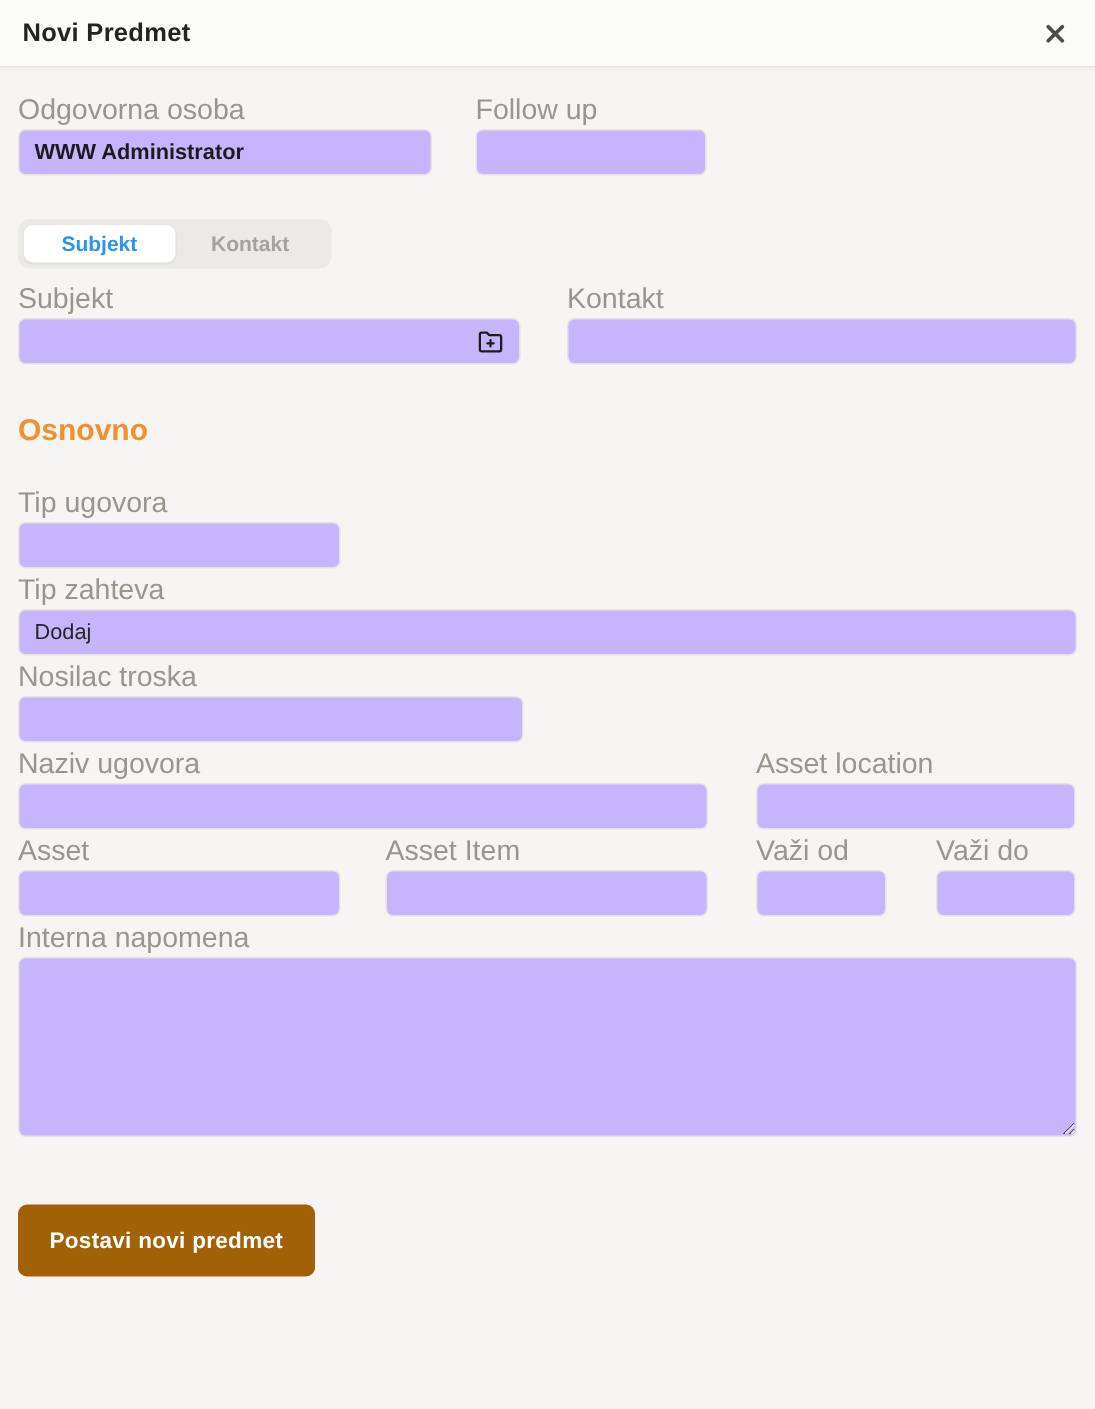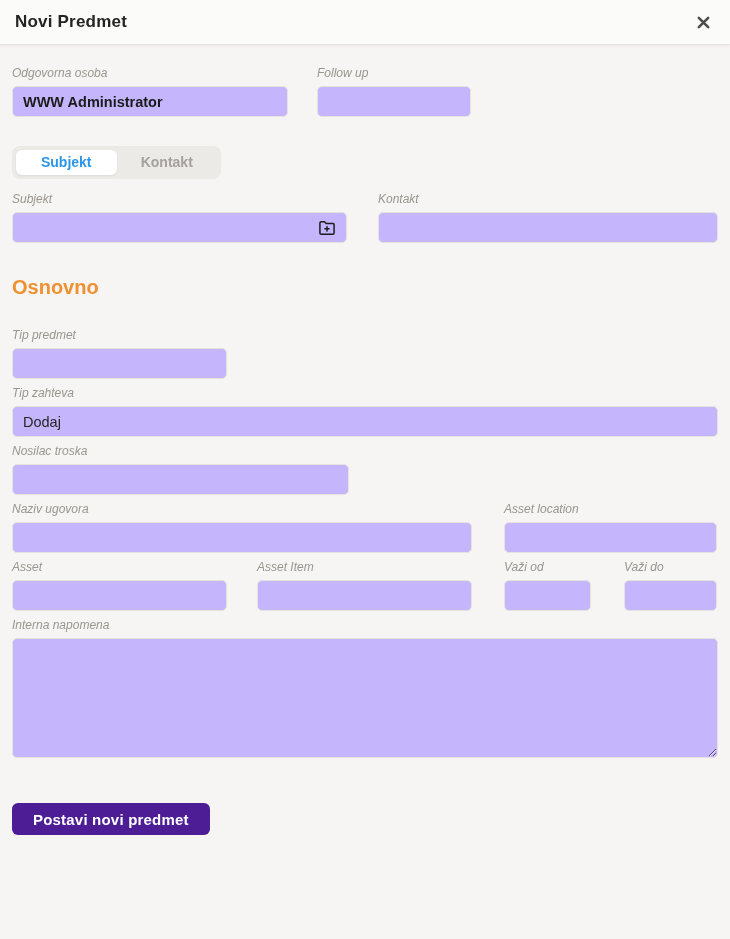--- a/index.html
+++ b/index.html
@@ -24,24 +24,23 @@
   }
   .close-btn{
     background:none;border:none;padding:4px;cursor:pointer;
     display:flex;align-items:center;color:#4c4c4c;
   }
   
   .content{padding:0 12px;box-sizing:border-box;}
   .row{display:flex;}
   .fg label{
     display:block;
-    font-size:12px;line-height:17px;
+    font-size:19px;line-height:17px;
     color:#9a958f;
     margin-bottom:4px;
-    font-style:italic;
   }
   .inp{
     display:block;width:100%;box-sizing:border-box;
     height:31px;
     background:#c4b5fd;
     border:1px solid #e6e3df;
     border-radius:5px;
     padding:0 10px;
     font-family:"Liberation Sans", sans-serif;
     font-size:14.5px;color:#262626;
@@ -89,22 +88,22 @@
     font-size:14px;font-weight:700;color:#a5a19c;
     border-radius:6px;cursor:pointer;line-height:25px;padding:0;
   }
   .tab.active{
     background:#ffffff;color:#2b96e8;
     box-shadow:0 1px 2px rgba(0,0,0,.07);
   }
   
   .submit-btn{
     margin-top:45px;
-    height:32px;padding:0 21px;
-    background:#4c1d95;border:none;border-radius:6px;
+    height:48px;padding:0 21px;
+    background:#a16207;border:none;border-radius:6px;
     color:#ffffff;font-family:"Liberation Sans", sans-serif;
     font-size:15px;font-weight:700;letter-spacing:.2px;
     cursor:pointer;
   }
 </style>
 </head>
 <body>
 
 <div class="modal-header">
   <div class="modal-title">Novi Predmet</div>
@@ -156,21 +155,21 @@
       <input class="inp" type="text" value="" style="">
     </div>
   </div>
 
   
   <div class="section-title">Osnovno</div>
 
   
   <div class="row r3">
     <div class="fg w215">
-      <label>Tip predmet</label>
+      <label>Tip ugovora</label>
       <input class="inp" type="text" value="" style="">
     </div>
   </div>
 
   
   <div class="row rnext">
     <div class="fg wfull">
       <label>Tip zahteva</label>
       <input class="inp" type="text" value="Dodaj" style="">
     </div>

